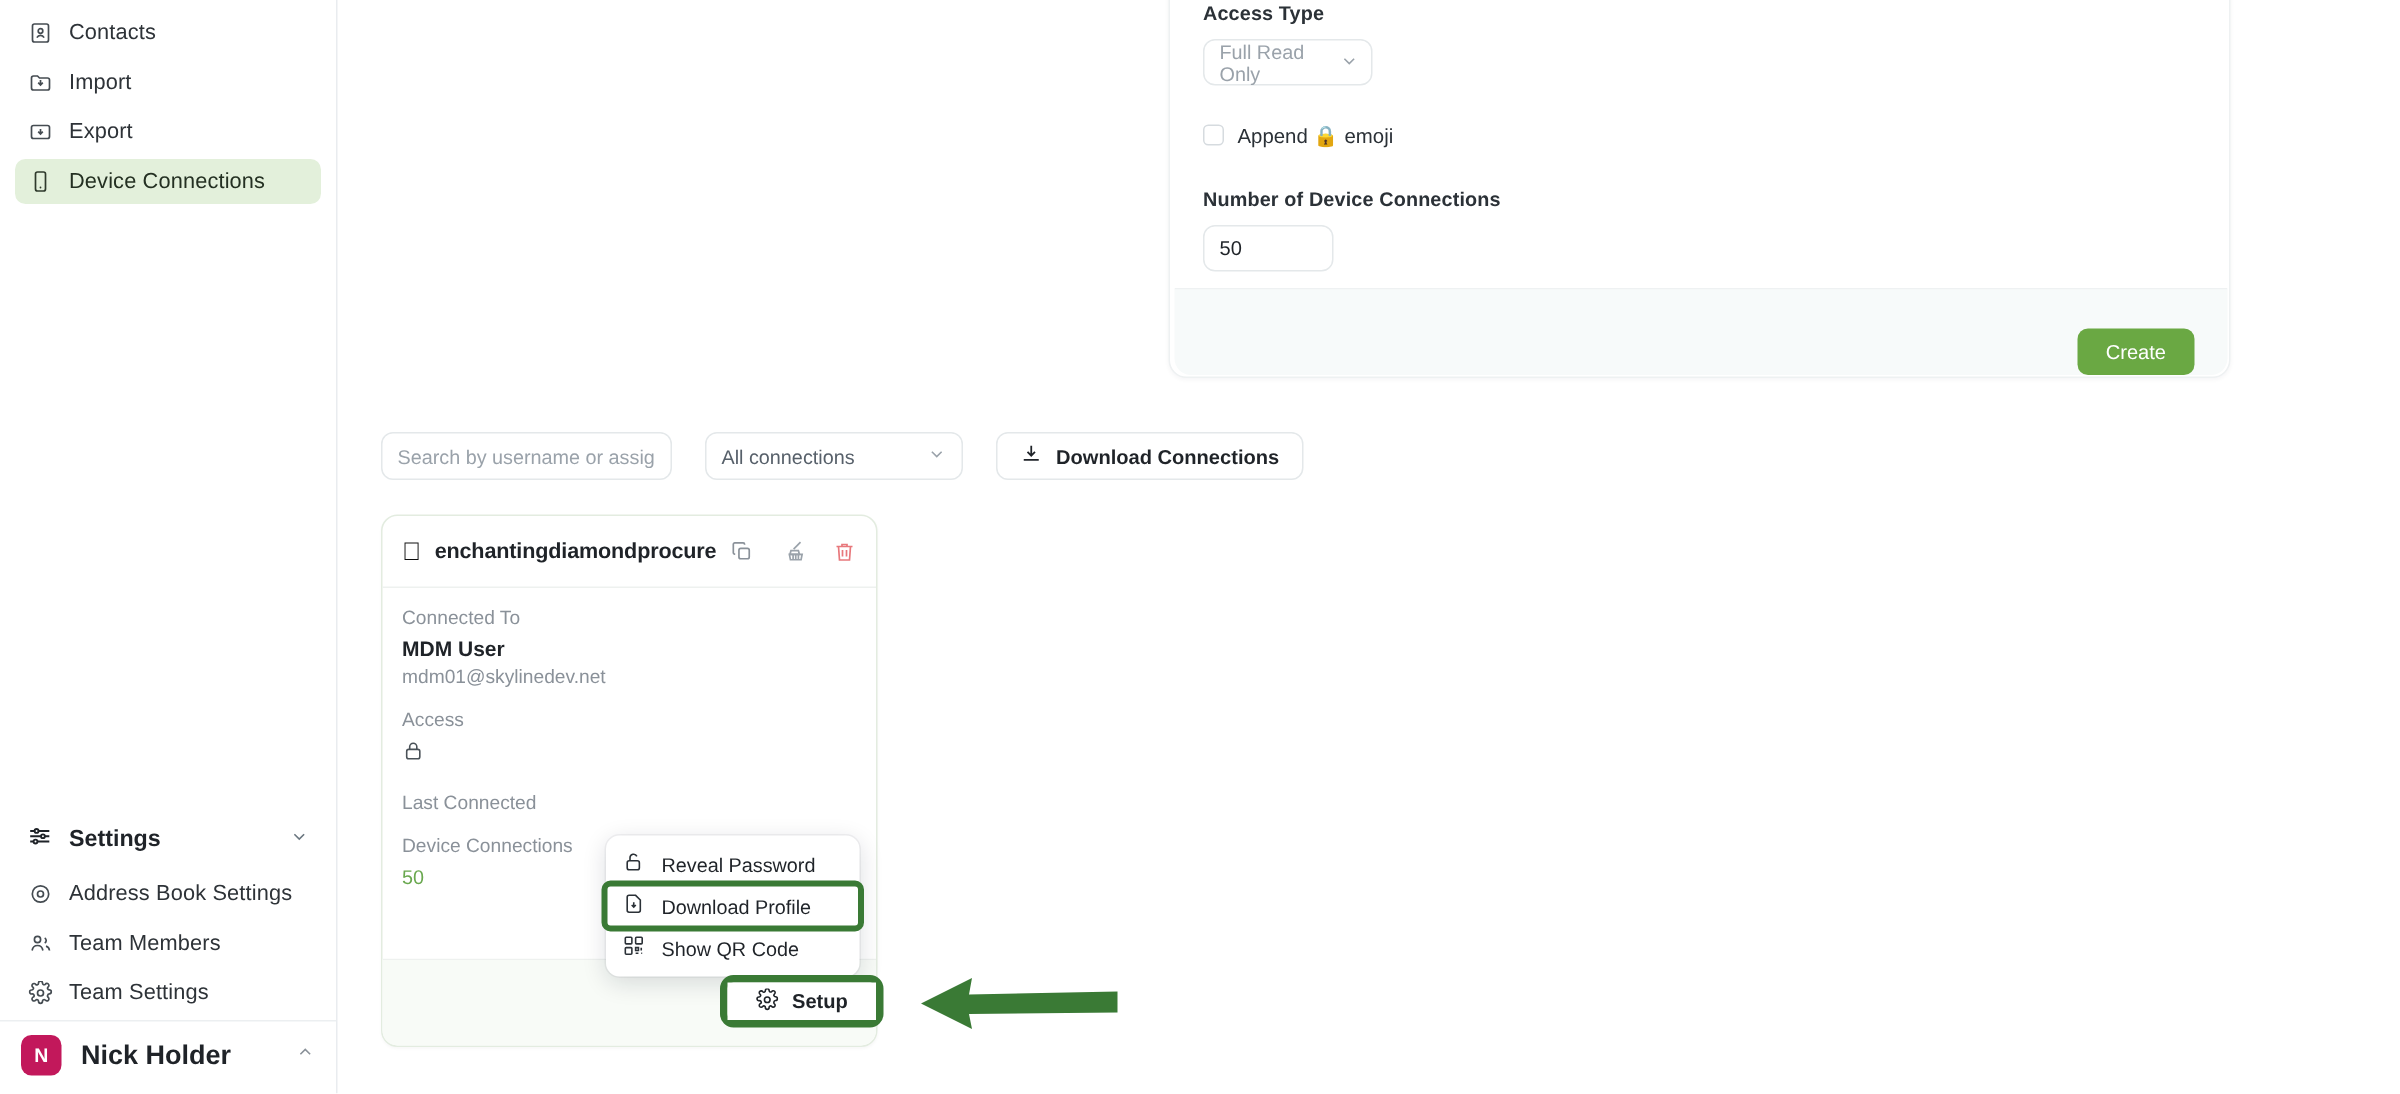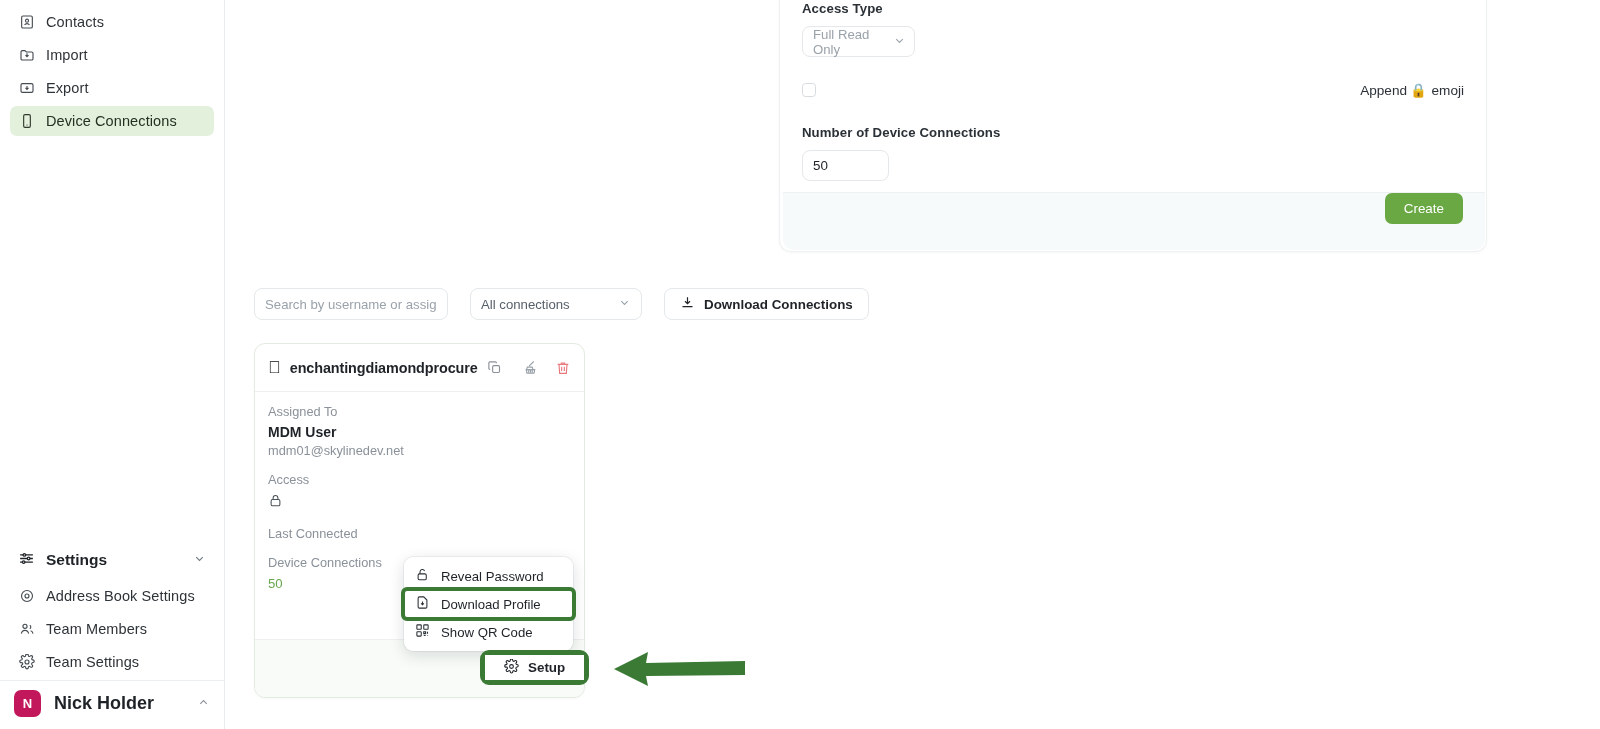--- a/index.html
+++ b/index.html
@@ -56,35 +56,35 @@
   }
   .panel-body { padding: 58px 22px 0 22px; }
   .field-label { font-size: 13.2px; font-weight: bold; color: #2b3137; letter-spacing: .1px; }
   .select-box {
     margin-top: 10px; height: 31px; width: 113px;
     border: 1px solid #e4e8ea; border-radius: 8px; background: #fff;
     display: flex; align-items: center; padding: 0 8px 0 10px;
     font-size: 13.2px; color: #9aa2aa; cursor: pointer;
   }
   .select-box .chev { margin-left: auto; color: #9aa2aa; }
-  .check-row { margin-top: 25px; display: flex; align-items: center; gap: 9px; cursor: pointer; justify-content: space-between; }
+  .check-row { margin-top: 25px; display: flex; align-items: center; gap: 9px; cursor: pointer; }
   .checkbox { width: 14px; height: 14px; border: 1.4px solid #d6dbdf; border-radius: 3.5px; background: #fff; }
   .check-label { font-size: 13.6px; color: #2b3137; }
   .field-label.num { display: block; margin-top: 27px; }
   .num-input {
     margin-top: 10px; width: 87px; height: 31px;
     border: 1px solid #e4e8ea; border-radius: 8px; background: #fff;
     font-family: "Liberation Sans", sans-serif; font-size: 13.4px;
     color: #1f2328; padding: 0 10px;
   }
   .panel-footer {
     position: absolute; left: 3px; right: 1px; bottom: 1px; height: 58px;
     background: #f7fafa; border-top: 1px solid #eef1f2;
     border-radius: 0 0 11px 11px;
-    display: flex; align-items: flex-start; justify-content: flex-end; padding-right: 22px;
+    display: flex; align-items: flex-end; justify-content: flex-end; padding-right: 22px;
   }
   .btn-create {
     background: #6aa843; color: #fff; border: none; border-radius: 7px;
     height: 31px; padding: 0 19px; font-size: 13.4px;
     font-family: "Liberation Sans", sans-serif; cursor: pointer;
   }
 
   
   .toolbar { position: absolute; left: 254px; top: 288px; display: flex; gap: 22px; align-items: center; }
   .search-input {
@@ -349,21 +349,21 @@
           <svg width="16" height="16" viewBox="0 0 24 24" fill="none" stroke="#e8787c" stroke-width="1.7">
             <path d="M4 6.5h16M9.5 6.5V4.5h5v2"></path>
             <path d="M6 6.5 7 20h10l1-13.5"></path>
             <path d="M10 10v6.5M14 10v6.5"></path>
           </svg>
         </span>
       </span>
     </header>
 
     <div class="card-body">
-      <div class="meta-label">Assigned To</div>
+      <div class="meta-label">Connected To</div>
       <div class="meta-strong">MDM User</div>
       <div class="meta-sub">mdm01@skylinedev.net</div>
 
       <div class="meta-label">Access</div>
       <div class="meta-icon">
         <svg width="15" height="15" viewBox="0 0 24 24" fill="none" stroke="#4a5258" stroke-width="1.7">
           <rect x="5" y="10.5" width="14" height="10" rx="2.2"></rect>
           <path d="M8.2 10.5V7.8a3.8 3.8 0 0 1 7.6 0v2.7"></path>
         </svg>
       </div>

